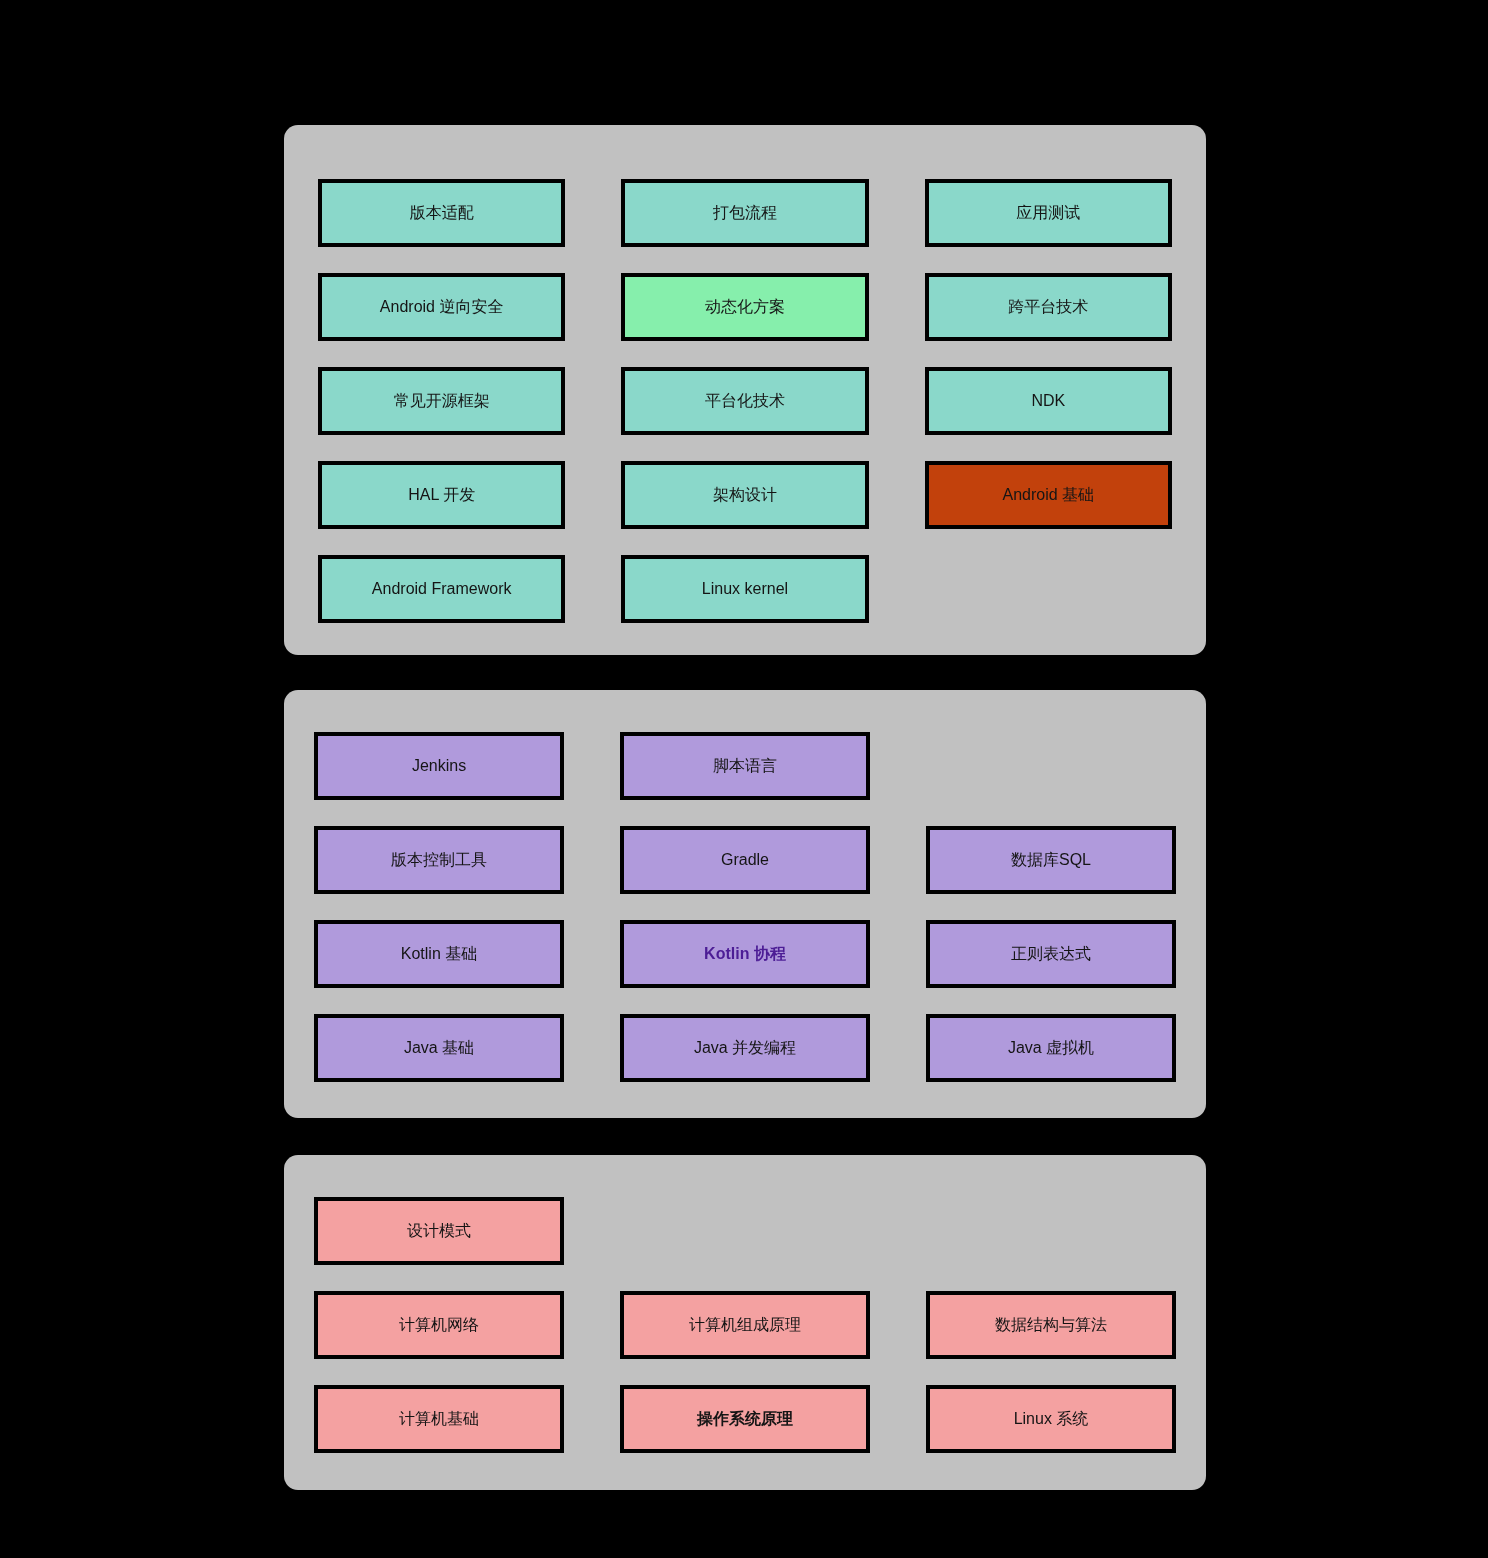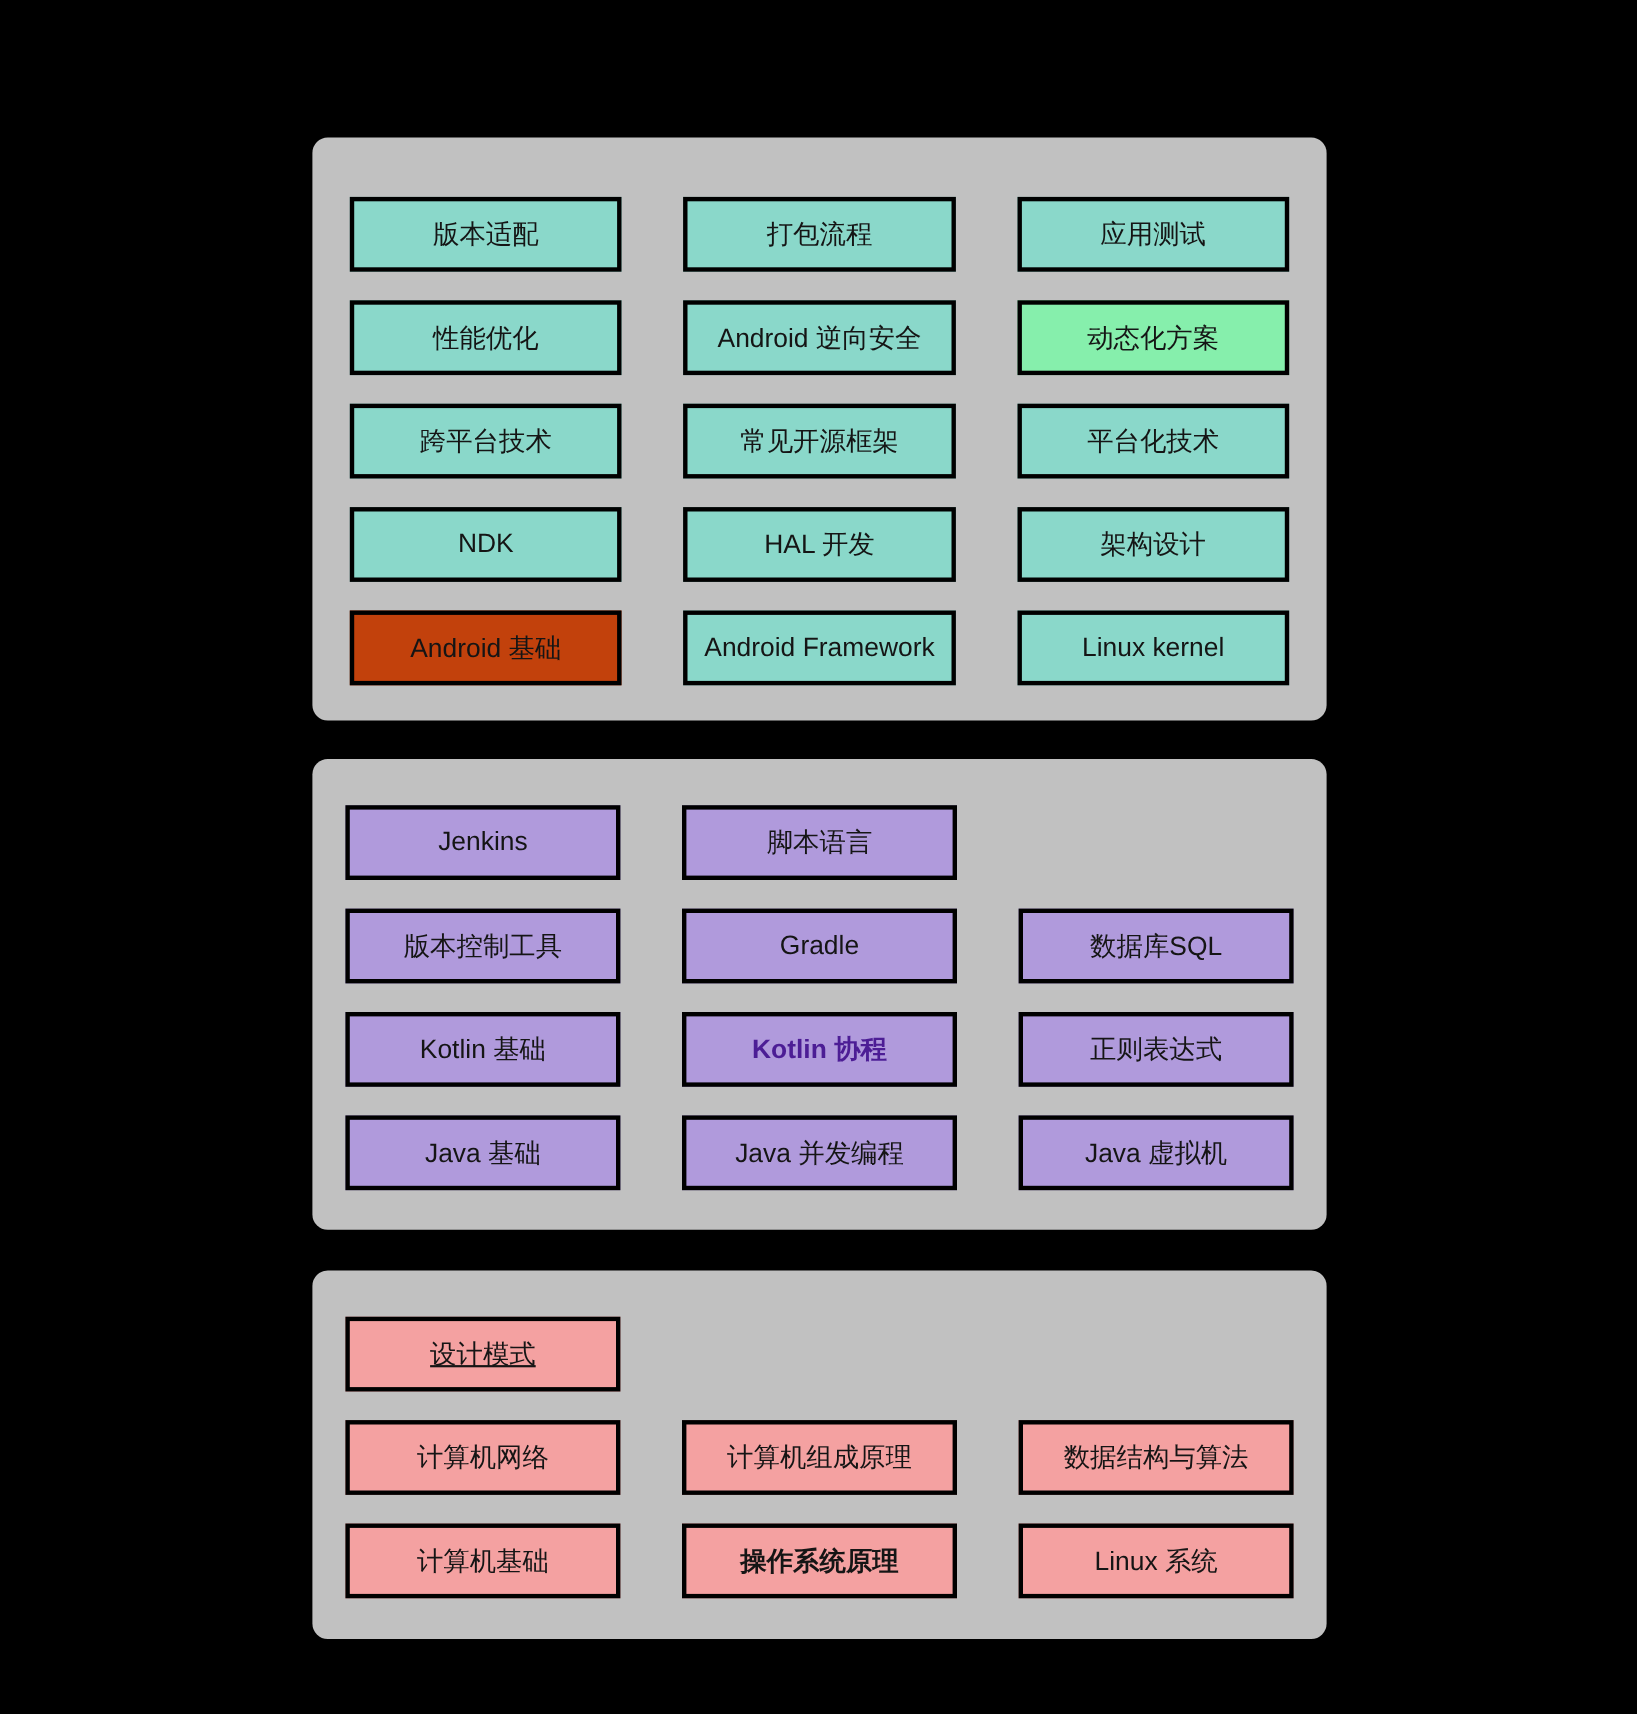--- a/index.html
+++ b/index.html
@@ -46,38 +46,37 @@
     padding: 42px 30px 37px 30px;
     grid-auto-rows: 68px;
     row-gap: 26px;
   }
   .box {
     border: 4px solid #000000;
     box-sizing: border-box;
     display: flex;
     align-items: center;
     justify-content: center;
-    font-size: 24px;
+    font-size: 16px;
     color: #151515;
     text-align: center;
     white-space: nowrap;
   }
   .cell.empty {
     background: transparent;
   }
 </style>
 </head>
 <body>
 
 <div class="canvas">
   <div class="panel panel-top" style="background: rgb(193, 193, 193);">
       <div class="box" style="background: rgb(138, 216, 202); border-color: rgb(0, 0, 0); color: rgb(21, 21, 21);">版本适配</div>
       <div class="box" style="background: rgb(138, 216, 202); border-color: rgb(0, 0, 0); color: rgb(21, 21, 21);">打包流程</div>
       <div class="box" style="background: rgb(138, 216, 202); border-color: rgb(0, 0, 0); color: rgb(21, 21, 21);">应用测试</div>
-      <div class="box" style="background: rgb(138, 216, 202); border-color: rgb(0, 0, 0); color: rgb(21, 21, 21);">性能优化</div>
       <div class="box" style="background: rgb(138, 216, 202); border-color: rgb(0, 0, 0); color: rgb(21, 21, 21);">Android 逆向安全</div>
       <div class="box" style="background: #86efac; border-color: rgb(0, 0, 0); color: rgb(21, 21, 21);">动态化方案</div>
       <div class="box" style="background: rgb(138, 216, 202); border-color: rgb(0, 0, 0); color: rgb(21, 21, 21);">跨平台技术</div>
       <div class="box" style="background: rgb(138, 216, 202); border-color: rgb(0, 0, 0); color: rgb(21, 21, 21);">常见开源框架</div>
       <div class="box" style="background: rgb(138, 216, 202); border-color: rgb(0, 0, 0); color: rgb(21, 21, 21);">平台化技术</div>
       <div class="box" style="background: rgb(138, 216, 202); border-color: rgb(0, 0, 0); color: rgb(21, 21, 21); text-align: center;">NDK</div>
       <div class="box" style="background: rgb(138, 216, 202); border-color: rgb(0, 0, 0); color: rgb(21, 21, 21);">HAL 开发</div>
       <div class="box" style="background: rgb(138, 216, 202); border-color: rgb(0, 0, 0); color: rgb(21, 21, 21);">架构设计</div>
       <div class="box" style="background: #c2410c; border-color: rgb(0, 0, 0); color: rgb(21, 21, 21);">Android 基础</div>
       <div class="box" style="background: rgb(138, 216, 202); border-color: rgb(0, 0, 0); color: rgb(21, 21, 21);">Android Framework</div>
@@ -91,21 +90,21 @@
       <div class="box" style="background: rgb(176, 154, 220); border-color: rgb(0, 0, 0); color: rgb(21, 21, 21);">Gradle</div>
       <div class="box" style="background: rgb(176, 154, 220); border-color: rgb(0, 0, 0); color: rgb(21, 21, 21);">数据库SQL</div>
       <div class="box" style="background: rgb(176, 154, 220); border-color: rgb(0, 0, 0); color: rgb(21, 21, 21);">Kotlin 基础</div>
       <div class="box" style="background: rgb(176, 154, 220); border-color: rgb(0, 0, 0); color: #4c1d95; font-weight: bold;">Kotlin 协程</div>
       <div class="box" style="background: rgb(176, 154, 220); border-color: rgb(0, 0, 0); color: rgb(21, 21, 21);">正则表达式</div>
       <div class="box" style="background: rgb(176, 154, 220); border-color: rgb(0, 0, 0); color: rgb(21, 21, 21);">Java 基础</div>
       <div class="box" style="background: rgb(176, 154, 220); border-color: rgb(0, 0, 0); color: rgb(21, 21, 21);">Java 并发编程</div>
       <div class="box" style="background: rgb(176, 154, 220); border-color: rgb(0, 0, 0); color: rgb(21, 21, 21);">Java 虚拟机</div>
     </div>
   <div class="panel panel-bottom" style="background: rgb(193, 193, 193);">
-      <div class="box" style="background: rgb(244, 161, 161); border-color: rgb(0, 0, 0); color: rgb(21, 21, 21); text-decoration: underline;">设计模式</div>
+      <div class="box" style="background: rgb(244, 161, 161); border-color: rgb(0, 0, 0); color: rgb(21, 21, 21);">设计模式</div>
       <div class="cell empty"></div>
       <div class="cell empty"></div>
       <div class="box" style="background: rgb(244, 161, 161); border-color: rgb(0, 0, 0); color: rgb(21, 21, 21);">计算机网络</div>
       <div class="box" style="background: rgb(244, 161, 161); border-color: rgb(0, 0, 0); color: rgb(21, 21, 21);">计算机组成原理</div>
       <div class="box" style="background: rgb(244, 161, 161); border-color: rgb(0, 0, 0); color: rgb(21, 21, 21);">数据结构与算法</div>
       <div class="box" style="background: rgb(244, 161, 161); border-color: rgb(0, 0, 0); color: rgb(21, 21, 21);">计算机基础</div>
       <div class="box" style="background: rgb(244, 161, 161); border-color: rgb(0, 0, 0); color: rgb(21, 21, 21); font-weight: bold;">操作系统原理</div>
       <div class="box" style="background: rgb(244, 161, 161); border-color: rgb(0, 0, 0); color: rgb(21, 21, 21);">Linux 系统</div>
     </div>
 </div>

